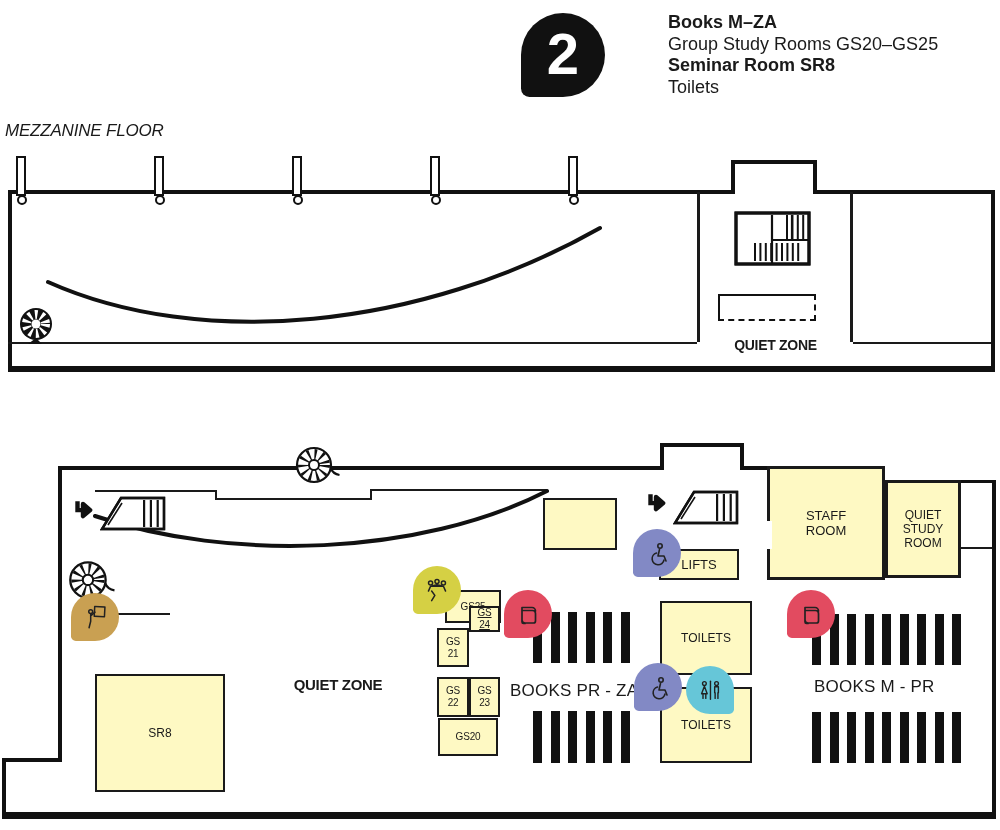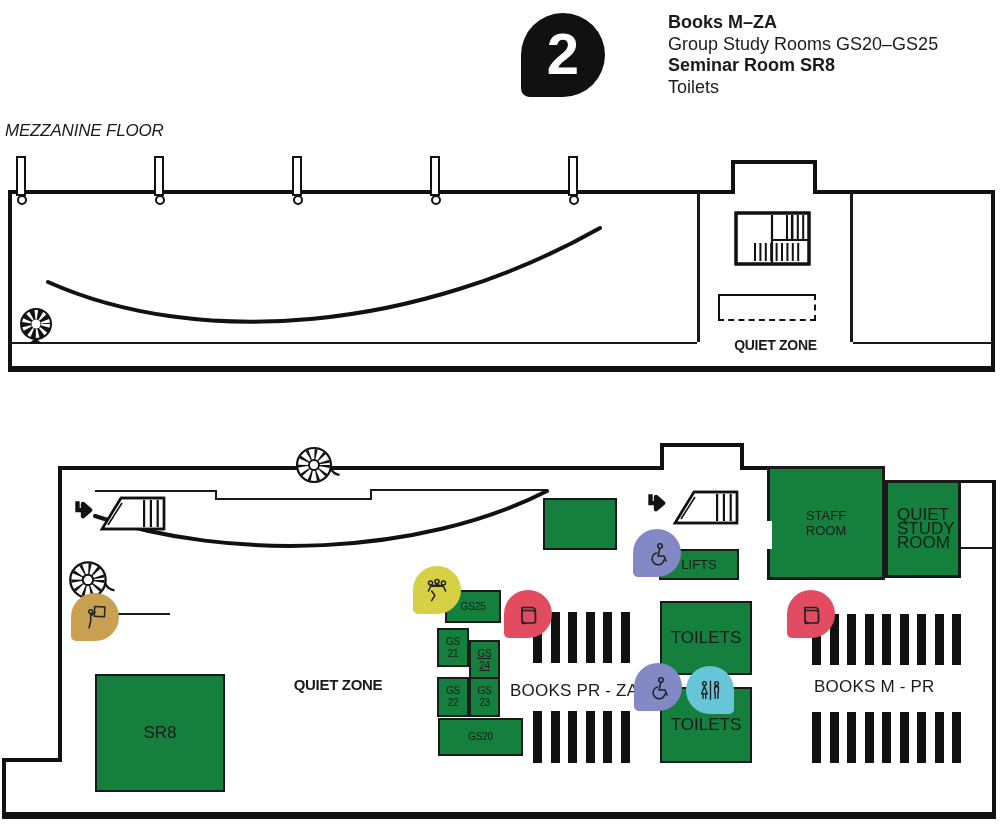--- a/index.html
+++ b/index.html
@@ -1,25 +1,25 @@
 <!DOCTYPE html>
 <html><head>
 <meta charset="utf-8">
 <style>
   html,body{margin:0;padding:0;background:#fff;}
   .canvas{position:relative;width:1000px;height:830px;background:#fff;overflow:hidden;
           font-family:"Liberation Sans",sans-serif;color:#1a1a1a;}
   .abs{position:absolute;}
   .wall{position:absolute;background:#111;z-index:1;}
   .thin{position:absolute;background:#1a1a1a;z-index:1;}
-  .room{position:absolute;border:2px solid #1a1a1a;background:#15803d;display:flex;
+  .room{position:absolute;border:2px solid #1a1a1a;background:#fef9c3;display:flex;
         align-items:center;justify-content:center;text-align:center;z-index:2;box-sizing:border-box;}
   .room-thick{border-width:3px;}
   .room-label{font-size:10px;line-height:12px;letter-spacing:-0.2px;}
-  .room-label-md{font-size:17px;line-height:14px;}
+  .room-label-md{font-size:12px;line-height:14px;}
   .room-label-lg{font-size:13px;line-height:15px;}
   .zone-label{position:absolute;font-weight:bold;text-align:center;z-index:2;letter-spacing:-0.3px;}
   .area-label{position:absolute;font-size:17px;z-index:2;letter-spacing:0.2px;}
   .blob{position:absolute;width:48px;height:48px;display:flex;align-items:center;justify-content:center;z-index:6;}
   .blob-bl{border-radius:50% 50% 50% 10%;}
   .blob-br{border-radius:50% 50% 10% 50%;}
   .blob svg{stroke:#222;fill:none;stroke-width:1.6;stroke-linecap:round;stroke-linejoin:round;}
   .stack{position:absolute;display:flex;gap:8.5px;z-index:2;}
   .stack .bar{width:9px;background:#111;}
   .pins{position:absolute;left:16px;top:156px;display:flex;gap:128px;z-index:5;}
@@ -206,30 +206,30 @@
   <div class="room" style="left:660px;top:687px;width:92px;height:76px;">
     <span class="room-label-md">TOILETS</span>
   </div>
 
   <div class="room" style="left:445px;top:590px;width:56px;height:33px;">
     <span class="room-label">GS25</span>
   </div>
   <div class="room" style="left:437px;top:628px;width:32px;height:39px;">
     <span class="room-label" style="width:20px;">GS 21</span>
   </div>
-  <div class="room" style="left:469px;top:640px;width:31px;height:39px;text-decoration:underline;">
+  <div class="room" style="left:469px;top:606px;width:31px;height:26px;text-decoration:underline;">
     <span class="room-label" style="width:20px;">GS 24</span>
   </div>
   <div class="room" style="left:437px;top:677px;width:32px;height:40px;">
     <span class="room-label" style="width:20px;">GS 22</span>
   </div>
   <div class="room" style="left:469px;top:677px;width:31px;height:40px;">
     <span class="room-label" style="width:20px;">GS 23</span>
   </div>
-  <div class="room" style="left:438px;top:718px;width:85px;height:38px;">
+  <div class="room" style="left:438px;top:718px;width:60px;height:38px;">
     <span class="room-label">GS20</span>
   </div>
 
   <div class="room" style="left:95px;top:674px;width:130px;height:118px;">
     <span class="room-label-md">SR8</span>
   </div>
   <div class="gap" style="left:170px;top:635px;width:53px;height:6px;"></div>
   <div class="gap" style="left:221px;top:637px;width:6px;height:30px;"></div>
 
   <div class="zone-label" style="left:268px;top:676px;width:140px;font-size:15px;">QUIET ZONE</div>

